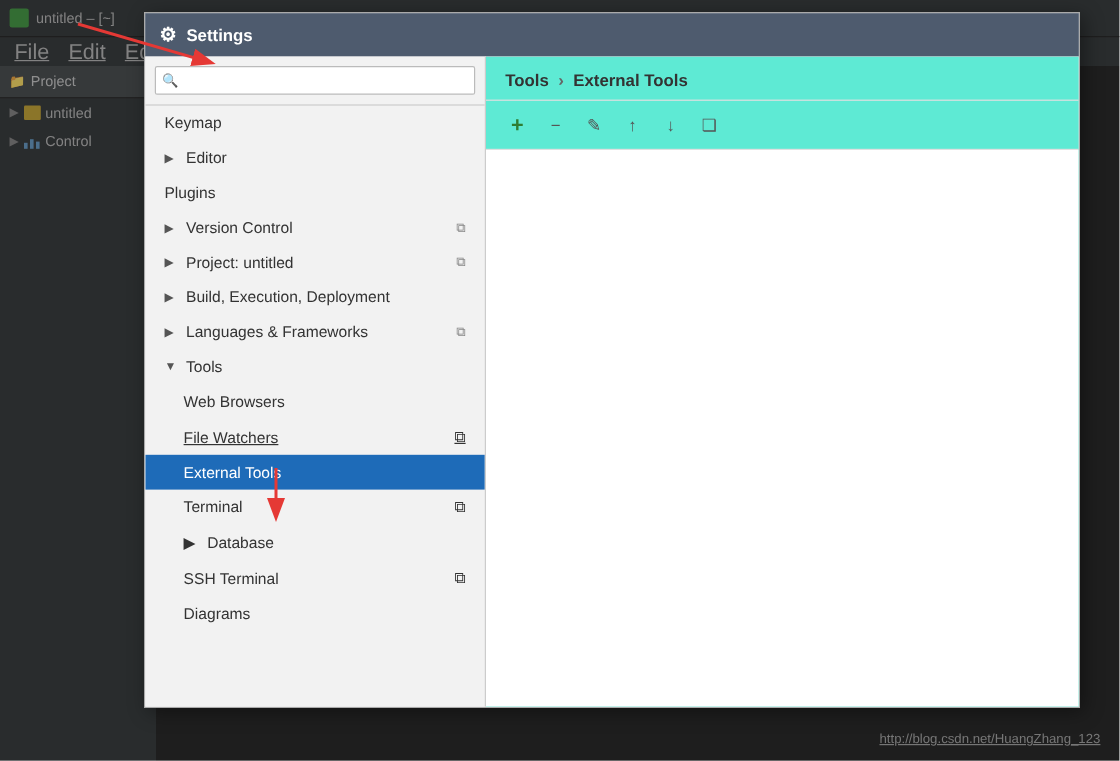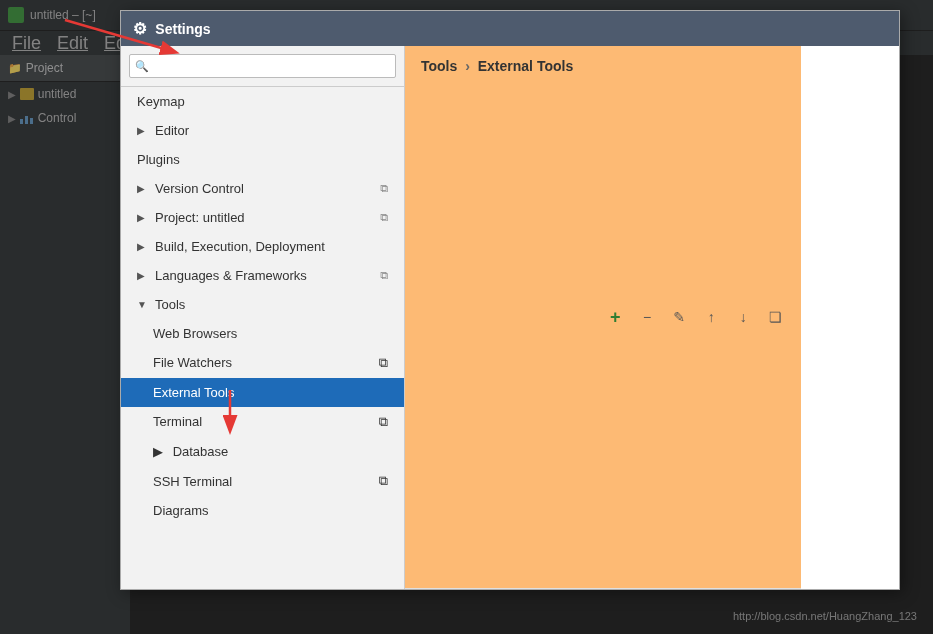--- a/index.html
+++ b/index.html
@@ -214,21 +214,22 @@
     }
     .nav-subitem.active {
       background: #1e6bb8;
       color: #fff;
     }
 
     
     #settings-content {
       flex: 1;
       display: flex;
-      background: #fdba74;
+      flex-direction: column;
+      background: #5eead4;
       overflow: hidden;
     }
 
     #content-breadcrumb {
       padding: 12px 16px 8px;
       font-size: 14px;
       font-weight: bold;
       color: #333;
       border-bottom: 1px solid #e0e0e0;
     }
@@ -273,20 +274,21 @@
     }
 
     
     #watermark {
       position: absolute;
       bottom: 12px;
       right: 16px;
       color: #aaa;
       font-size: 11px;
       z-index: 5;
+      text-decoration: underline;
     }
   </style>
 </head>
 <body>
 
 <div id="title-bar">
   <span class="app-icon"></span>
   <span>untitled – [~]</span>
 </div>
 
@@ -378,21 +380,21 @@
 
         <div class="nav-item">
           <span class="expand-arrow">▼</span>
           <span class="nav-label">Tools</span>
         </div>
 
         <div class="nav-subitem">
           <span>Web Browsers</span>
         </div>
 
-        <div class="nav-subitem" style="display:flex; justify-content:space-between;">
+        <div class="nav-subitem" style="display:flex; align-items:center; justify-content:space-between;text-decoration:underline;">
           <span>File Watchers</span>
           <span class="copy-icon">⧉</span>
         </div>
 
         <div class="nav-subitem active">
           <span>External Tools</span>
         </div>
 
         <div class="nav-subitem" style="display:flex; justify-content:space-between;">
           <span>Terminal</span>

